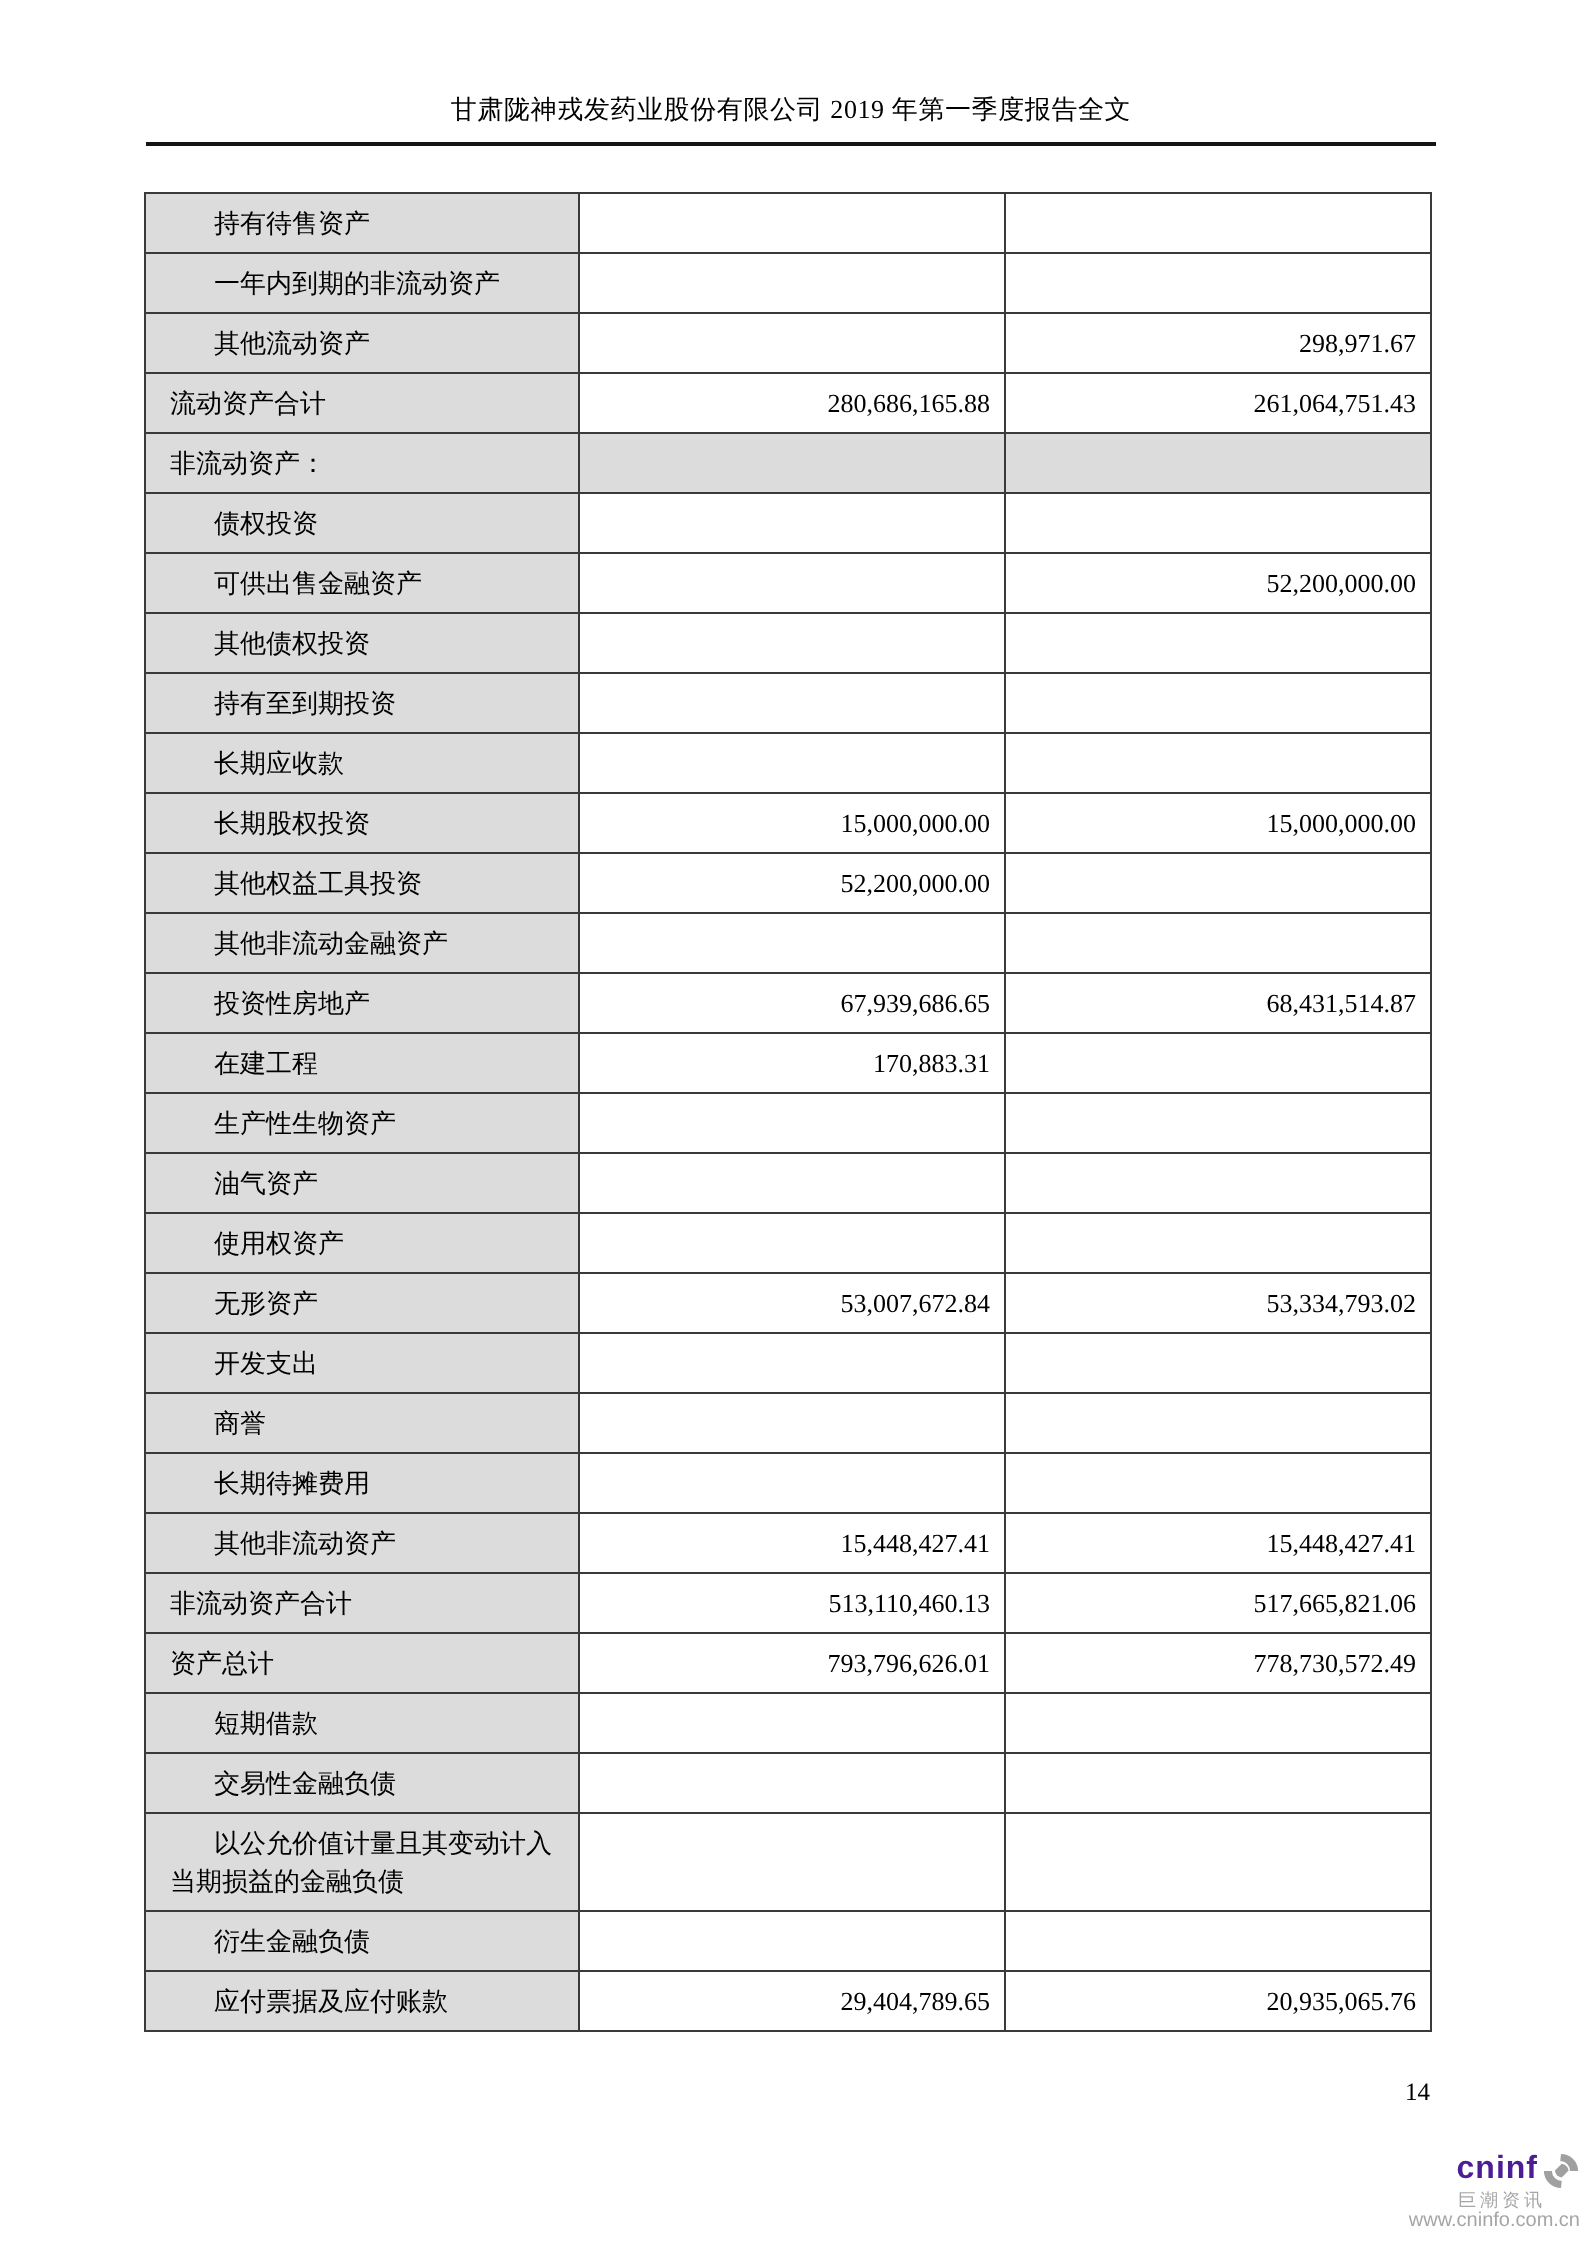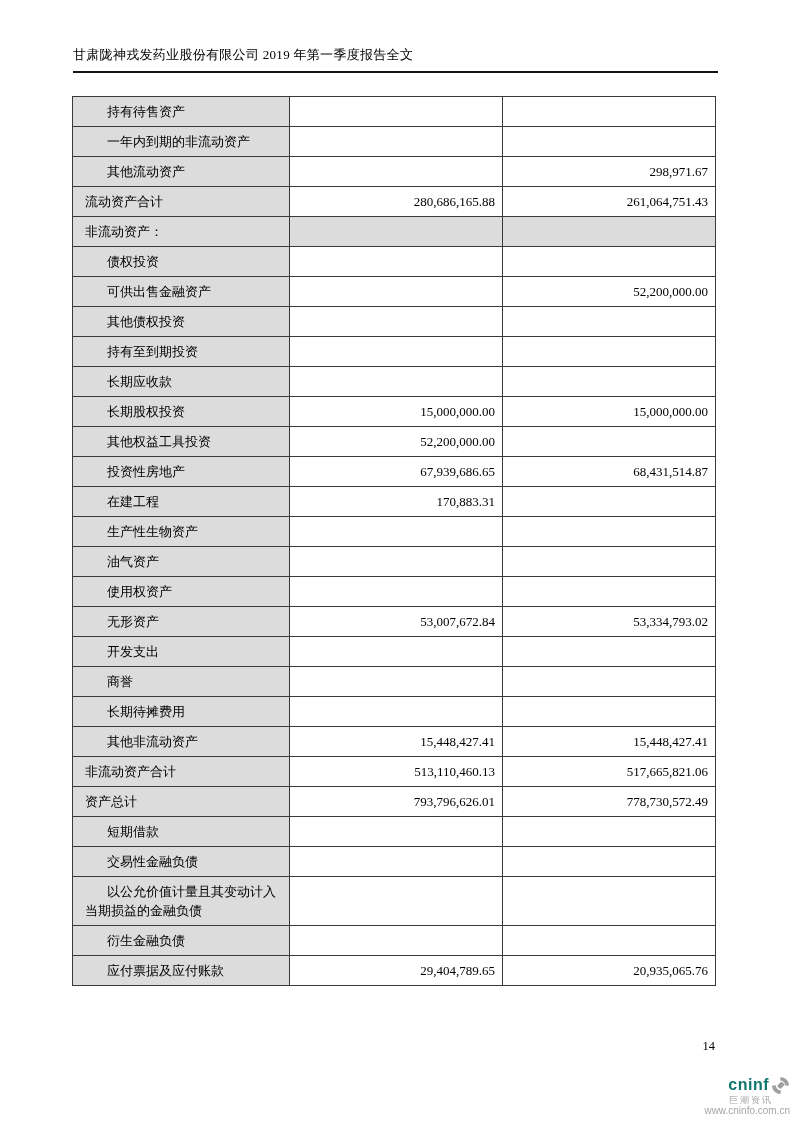--- a/index.html
+++ b/index.html
@@ -12,21 +12,21 @@
     color: #000000;
     overflow: hidden;
   }
 
   
   .doc-header {
     position: absolute;
     left: 73px;
     top: 46px;
     width: 645px;
-    text-align: left;
+    text-align: center;
     font-size: 13px;
     letter-spacing: 0.3px;
     padding-bottom: 7px;
     border-bottom: 2px solid #151515;
   }
 
   
   .balance-table {
     position: absolute;
     left: 72px;
@@ -82,21 +82,21 @@
   }
   .logo-row1 {
     display: flex;
     align-items: center;
     gap: 2px;
   }
   .logo-brand {
     font-weight: bold;
     font-size: 16px;
     letter-spacing: 0.5px;
-    color: #0f766e;
+    color: #4c1d95;
   }
   .logo-caption {
     font-size: 9px;
     letter-spacing: 2px;
     margin: 1px 17px 1px 0;
     color: #a6a6a6;
   }
   .logo-url {
     font-size: 10px;
     color: #a6a6a6;
@@ -170,20 +170,25 @@
           <td class="val"></td>
         </tr>
         <tr class="row-item">
           <td class="label">长期股权投资</td>
           <td class="val">15,000,000.00</td>
           <td class="val">15,000,000.00</td>
         </tr>
         <tr class="row-item">
           <td class="label">其他权益工具投资</td>
           <td class="val">52,200,000.00</td>
+          <td class="val"></td>
+        </tr>
+        <tr class="row-item">
+          <td class="label">其他非流动金融资产</td>
+          <td class="val"></td>
           <td class="val"></td>
         </tr>
         <tr class="row-item">
           <td class="label">投资性房地产</td>
           <td class="val">67,939,686.65</td>
           <td class="val">68,431,514.87</td>
         </tr>
         <tr class="row-item">
           <td class="label">在建工程</td>
           <td class="val">170,883.31</td>

